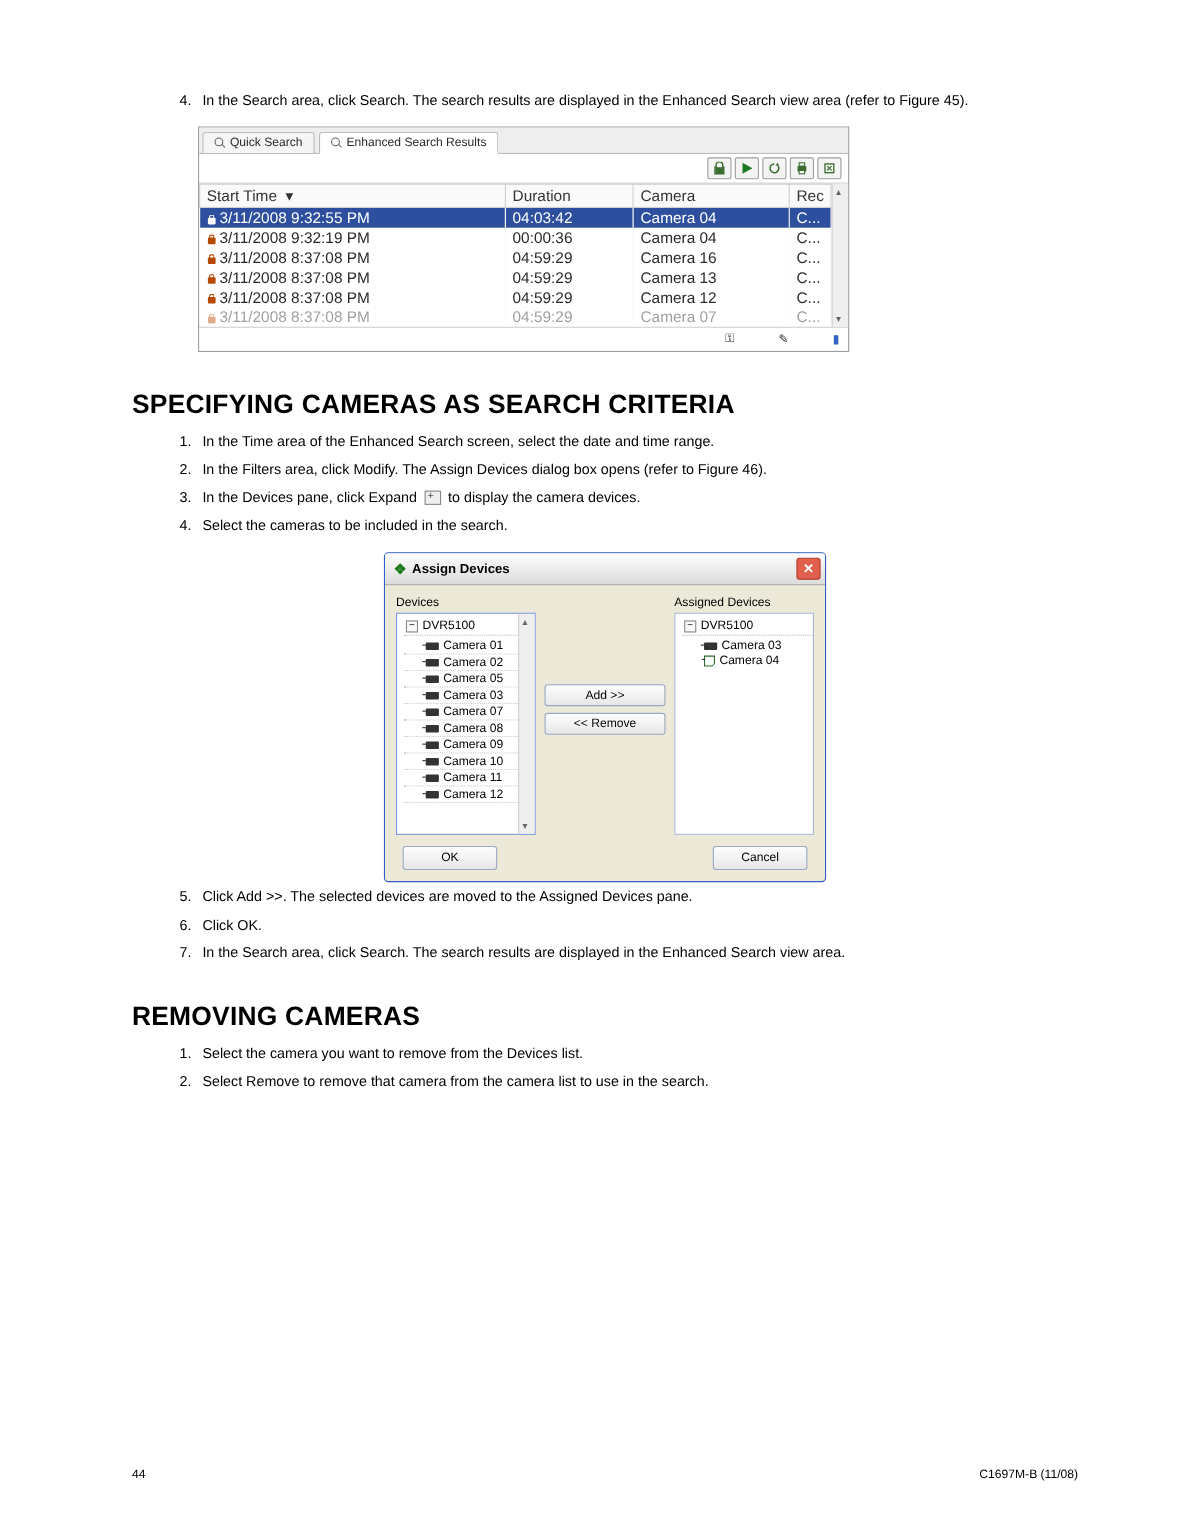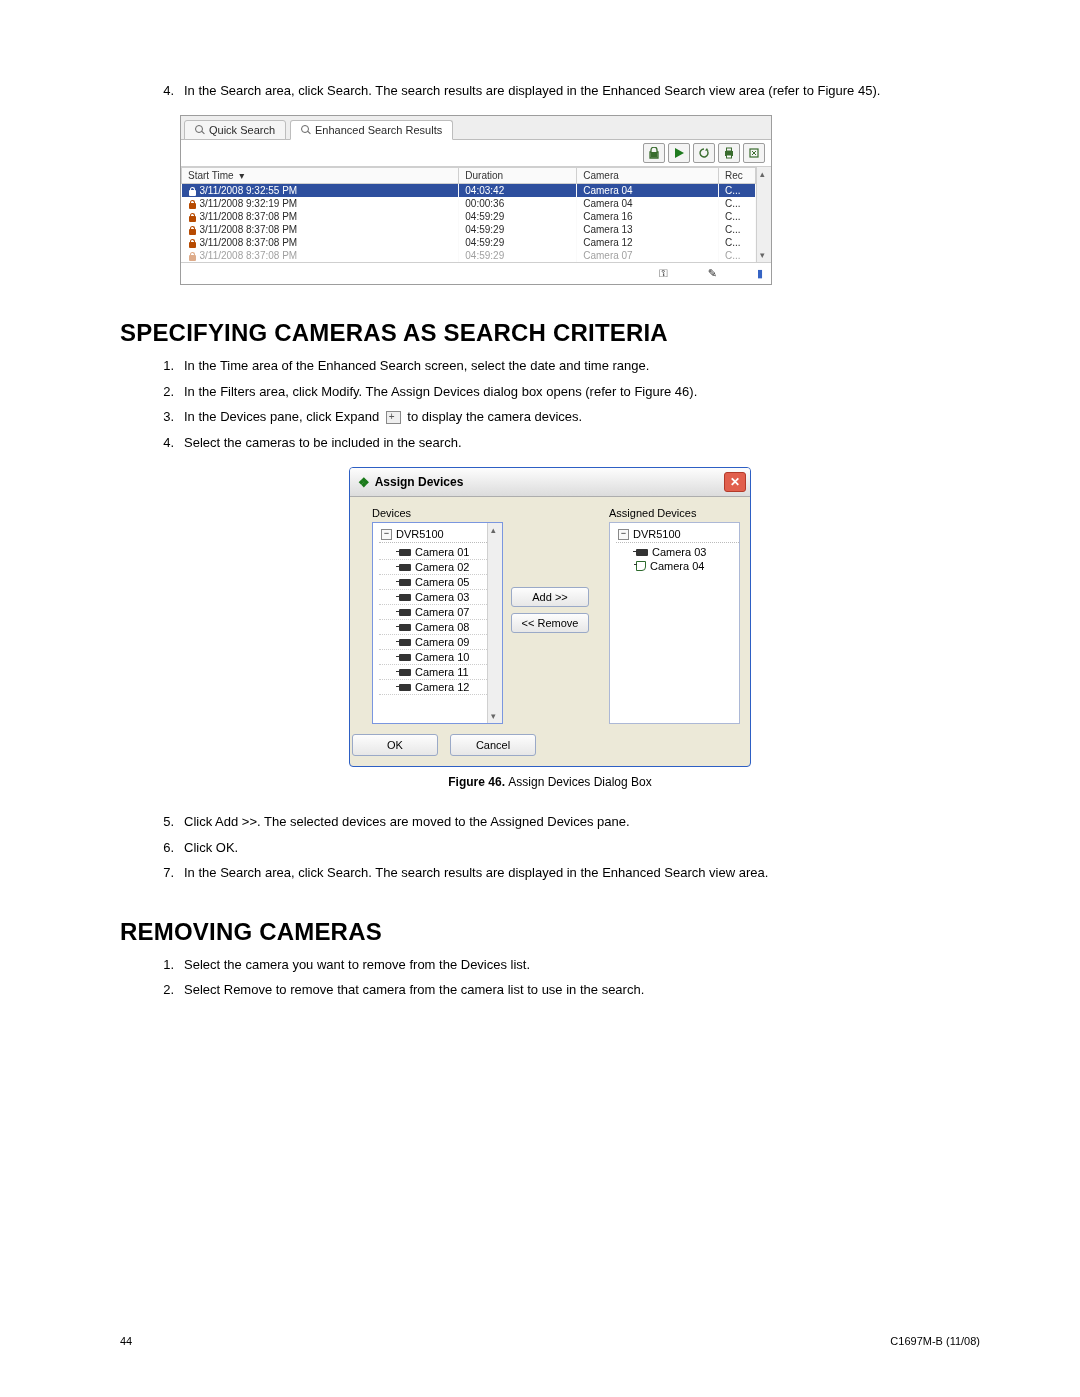--- a/index.html
+++ b/index.html
@@ -85,21 +85,21 @@
     padding:3px 6px;
     border-bottom:1px solid #cfcfcf;
   }
   .fig45 .tbtn {
     width:20px;height:18px;border:1px solid #9d9d9d;border-radius:2px;
     display:flex;align-items:center;justify-content:center;
     background:#f4f4f4;font-size:11px;color:#345f25;
   }
   .fig45 .tbtn.play { color:#1e7a1e; }
   .fig45 .tbtn svg { width:12px;height:12px; }
-  .fig45 table { width:100%; border-collapse:collapse; font-size:10px; }
+  .fig45 table { width:100%; border-collapse:collapse; font-size:14px; }
   .fig45 th {
     text-align:left; font-weight:normal; color:#333;
     border:1px solid #cfcfcf; background:#fafafa;
     padding:2px 6px;
   }
   .fig45 td { padding:1px 6px; border-right:1px solid #fafafa; }
   .fig45 tr.sel td { background:#2e4f9e; color:#fff; }
   .fig45 .lock {
     display:inline-block;width:9px;height:9px;position:relative;margin-right:3px;vertical-align:middle;
   }
@@ -136,21 +136,20 @@
   .fig46 .titlebar .appicon{color:#1a7a1a;font-size:13px;}
   .fig46 .closebtn{
     width:20px;height:18px;background:#e15f4d;border:1px solid #b23a2a;border-radius:3px;
     color:#fff;display:flex;align-items:center;justify-content:center;font-weight:bold;font-size:12px;
   }
   .fig46 .body{
     display:flex;gap:8px;padding:10px;align-items:flex-start;
   }
   .fig46 .pane{
     flex:1;
-    margin-left:12px;
   }
   .fig46 .pane-label{font-size:11px;margin-bottom:3px;}
   .fig46 .listbox{
     background:#fff;border:1px solid #7a96df;height:200px;overflow:hidden;position:relative;
     display:flex;
   }
   .fig46 .listbox.inner {border-color:#acb8d6;}
   .fig46 .listbox ul{list-style:none;margin:0;padding:4px 0 4px 6px;flex:1;}
   .fig46 .listbox .sb{width:14px;background:#efefef;border-left:1px solid #d0d0d0;position:relative;}
   .fig46 .listbox .sb .a{position:absolute;left:3px;font-size:9px;color:#666;}
@@ -165,24 +164,24 @@
   .fig46 .cam-icon{
     width:12px;height:7px;background:#333;position:relative;display:inline-block;border-radius:1px;
   }
   .fig46 .cam-icon:before{content:"";position:absolute;left:-3px;top:2px;width:3px;height:1px;background:#333;}
   .fig46 .cam-icon.g{
     width:8px;height:8px;background:none;border:1px solid #2d6a2d;border-radius:0 0 4px 0;display:inline-block;
   }
   .fig46 .mid{display:flex;flex-direction:column;gap:6px;margin-top:80px;}
   .fig46 .btn{
     border:1px solid #9aa9c7;background:linear-gradient(#fdfdfd,#e7e7e7);
-    padding:3px 8px;border-radius:3px;font-size:11px;text-align:center;min-width:60px;
+    padding:3px 24px;border-radius:3px;font-size:11px;text-align:center;min-width:60px;
   }
   .fig46 .ftrbtns{
-    display:flex;justify-content:flex-start;gap:12px;padding:0 2px 10px;
+    display:flex;justify-content:space-between;gap:12px;padding:0 16px 10px;
   }
   .fig46 .ftrbtns .btn{min-width:60px;padding:4px 12px;}
   
   .pagefooter{
     position:absolute;left:120px;right:100px;bottom:50px;
     display:flex;justify-content:space-between;font-size:11px;
   }
 </style>
 </head>
 <body>
@@ -403,23 +402,20 @@
               </li>
           </ul>
         </div>
       </div>
     </div>
     <div class="ftrbtns">
       <div class="btn">OK</div>
       <div class="btn">Cancel</div>
     </div>
   </div>
-  <div class="fig-caption">
-    <b>Figure 46.</b>&nbsp;<span>Assign Devices Dialog Box</span>
-  </div>
 
   <div class="step-row">
       <span class="step-num">5.</span>
       <span class="step-text">Click Add &gt;&gt;. The selected devices are moved to the Assigned Devices pane.</span>
     </div>
   <div class="step-row">
       <span class="step-num">6.</span>
       <span class="step-text">Click OK.</span>
     </div>
   <div class="step-row">

